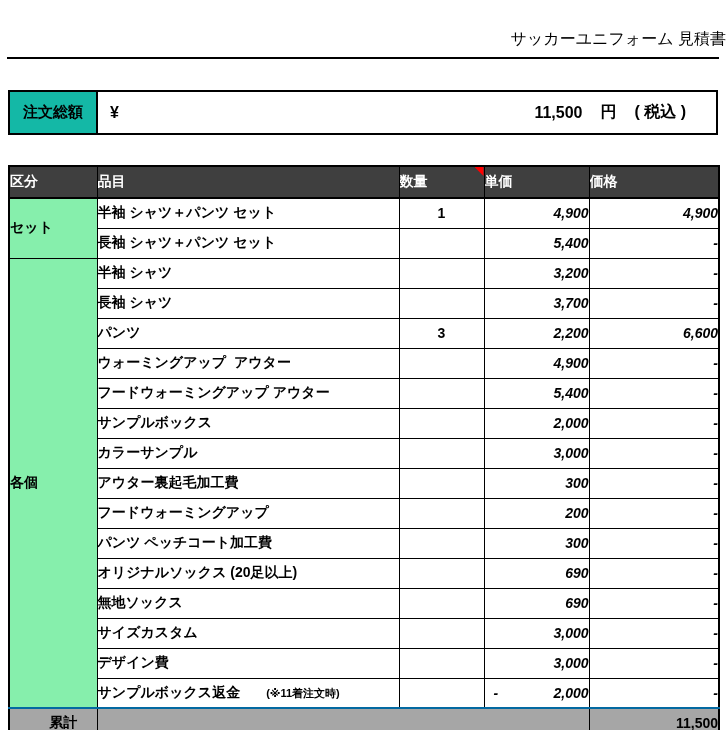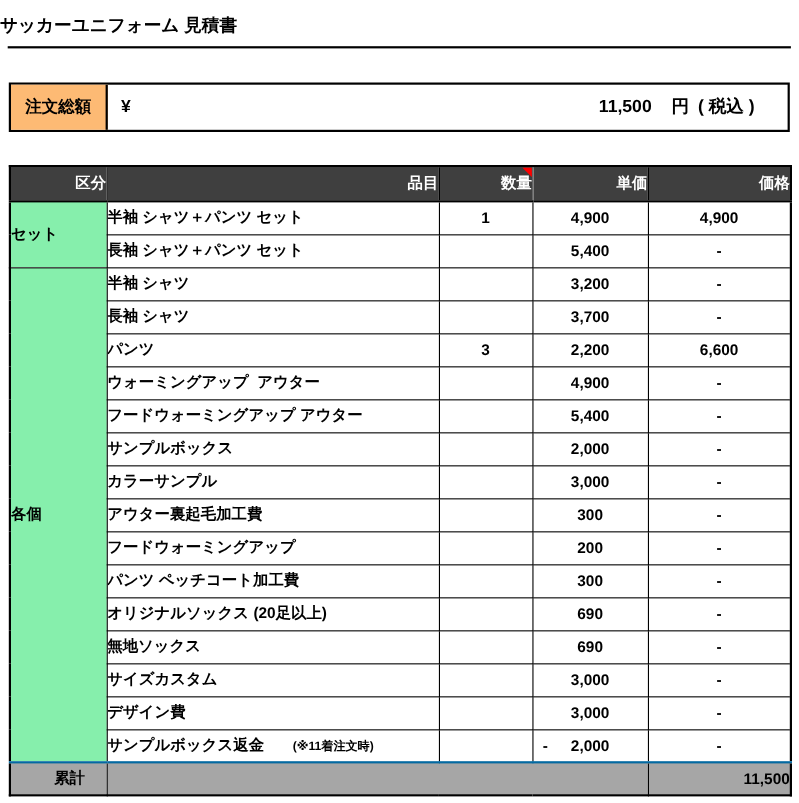--- a/index.html
+++ b/index.html
@@ -5,94 +5,94 @@
   * { box-sizing: border-box; }
   html, body { margin: 0; padding: 0; }
   body {
     width: 726px; height: 730px;
     background: #ffffff;
     font-family: "Liberation Sans", "DejaVu Sans", sans-serif;
     color: #000;
     overflow: hidden;
   }
   .page-title {
-    padding-top: 13px;
-    text-align: left;
+    padding-top: 28px;
+    text-align: right;
     font-size: 16px;
-    font-weight: bold;
+    font-weight: normal;
     line-height: 22px;
   }
   .title-divider {
     margin: 7px 7px 0 7px;
     border: none;
     border-top: 2px solid #000;
   }
   
   .order-box {
     margin: 31px 8px 0 8px;
     height: 45px;
     border: 2px solid #000;
     display: flex;
   }
   .order-box .label-cell {
     width: 88px;
     flex: 0 0 88px;
-    background: #fdba74;
+    background: #14b8a6;
     border-right: 2px solid #000;
     display: flex; align-items: center; justify-content: center;
     font-size: 15px; font-weight: bold;
   }
   .order-box .value-cell {
     flex: 1;
     display: flex; align-items: center;
     padding: 0 30px 0 12px;
     font-size: 16px; font-weight: bold;
   }
   .order-box .amount { margin-left: auto; }
   .order-box .unit { margin-left: 18px; }
-  .order-box .tax { margin-left: 8px; }
+  .order-box .tax { margin-left: 18px; }
   
   table.quote {
     margin: 30px 8px 0 8px;
     width: 710px;
     border-collapse: collapse;
     table-layout: fixed;
     border: 2px solid #000;
   }
   table.quote th, table.quote td {
     border: 1px solid #000;
     font-weight: bold;
     font-size: 14px;
     padding: 0;
     overflow: hidden;
   }
   table.quote thead tr { height: 32px; }
   table.quote thead th {
     background: #3f3f3f;
     color: #ffffff;
-    text-align: right;
+    text-align: left;
     position: relative;
     border-bottom: 2px solid #000;
     margin-left: 48px;
   }
   .comment-marker {
     position: absolute; top: 0; right: 0;
     width: 9px; height: 9px;
     background: #ff0000;
     clip-path: polygon(0 0, 100% 0, 100% 100%);
   }
   table.quote tbody tr { height: 30px; }
   td.cell-group {
     background: #86efac;
     font-size: 14px;
   }
   td.cell-item { text-align: left; padding-left: 7px; white-space: pre-wrap; margin-left: 37px; }
   td.cell-item .note { font-size: 11px; padding-left: 26px; }
   td.cell-qty  { text-align: center; }
-  td.cell-unit, td.cell-price { text-align: center; padding-right: 10px; position: relative; }
+  td.cell-unit, td.cell-price { text-align: right; padding-right: 10px; position: relative; font-style: italic; }
   td.cell-unit .minus {
     position: absolute; left: 9px; top: 0;
     height: 100%; display: flex; align-items: center;
   }
   table.quote tfoot tr { height: 30px; }
   table.quote tfoot td { background: #a6a6a6; border-top: 2px solid #0369a1; padding-left: 20px; }
   td.footer-label { text-align: center; font-size: 15px; }
   td.footer-total { text-align: right; padding-right: 10px; font-size: 15px; }
 </style>
 </head>

